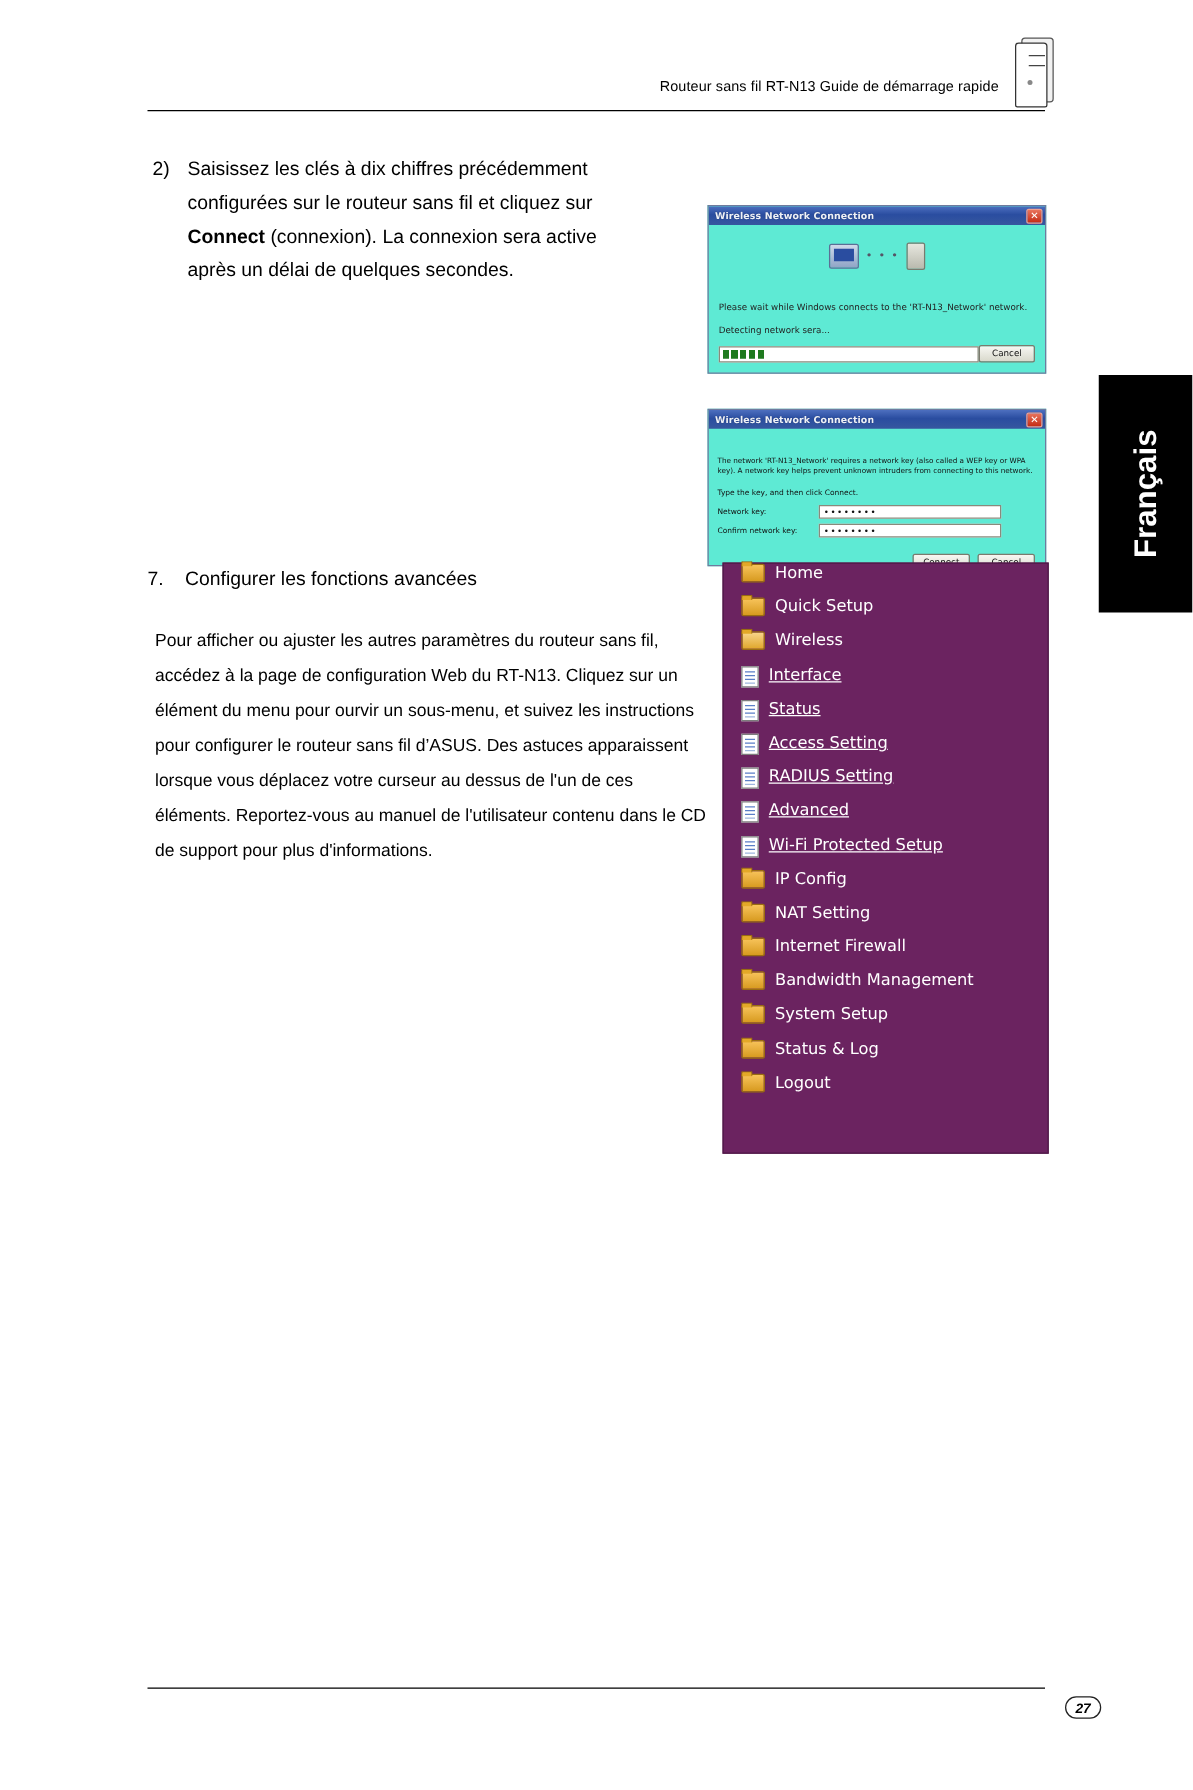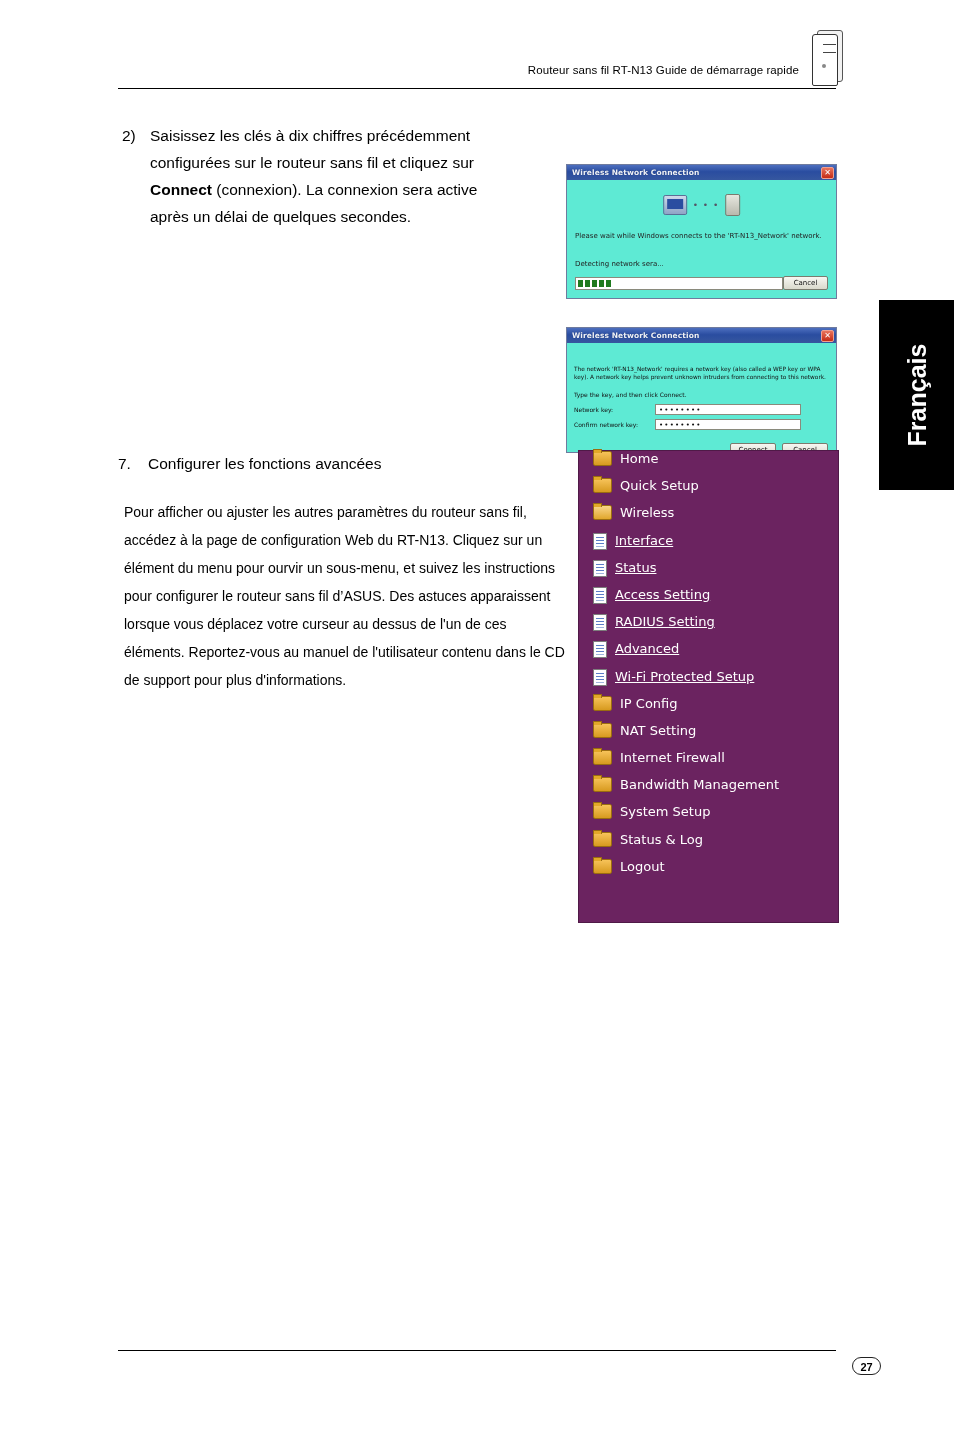--- a/index.html
+++ b/index.html
@@ -222,21 +222,21 @@
     background:#2a4da0;
   }
   .dots { color:#556; font-size:9px; letter-spacing:1px; }
   .dev-icon {
     width: 13px; height: 20px;
     background: linear-gradient(to bottom,#e7e7df,#b9b9ad);
     border: 1px solid #7a7a6e;
     border-radius: 2px;
   }
   #dlg1 .line1 {
-    position: absolute; left: 8px; top: 52px;
+    position: absolute; left: 8px; top: 62px;
     font-size: 7px; color: #222; text-align: right;
   }
   #dlg1 .line2 {
     position: absolute; left: 8px; top: 80px;
     font-size: 7px; color: #222;
   }
   #dlg1 .progress {
     position: absolute; left: 8px; top: 97px;
     width: 208px; height: 13px;
     border: 1px solid #8a8a7c;
@@ -356,20 +356,21 @@
     top: 1357px;
     width: 29px;
     height: 18px;
     border: 1px solid #222;
     border-radius: 9px;
     font-size: 11px;
     font-weight: bold;
     text-align: center;
     line-height: 18px;
     box-sizing: border-box;
+    font-style: italic;
   }
 </style>
 </head>
 <body>
 
 <div id="header-title">Routeur sans fil RT-N13 Guide de démarrage rapide</div>
 <div id="header-rule"></div>
 
 <div id="router-icon">
   <div class="shadow"></div>

